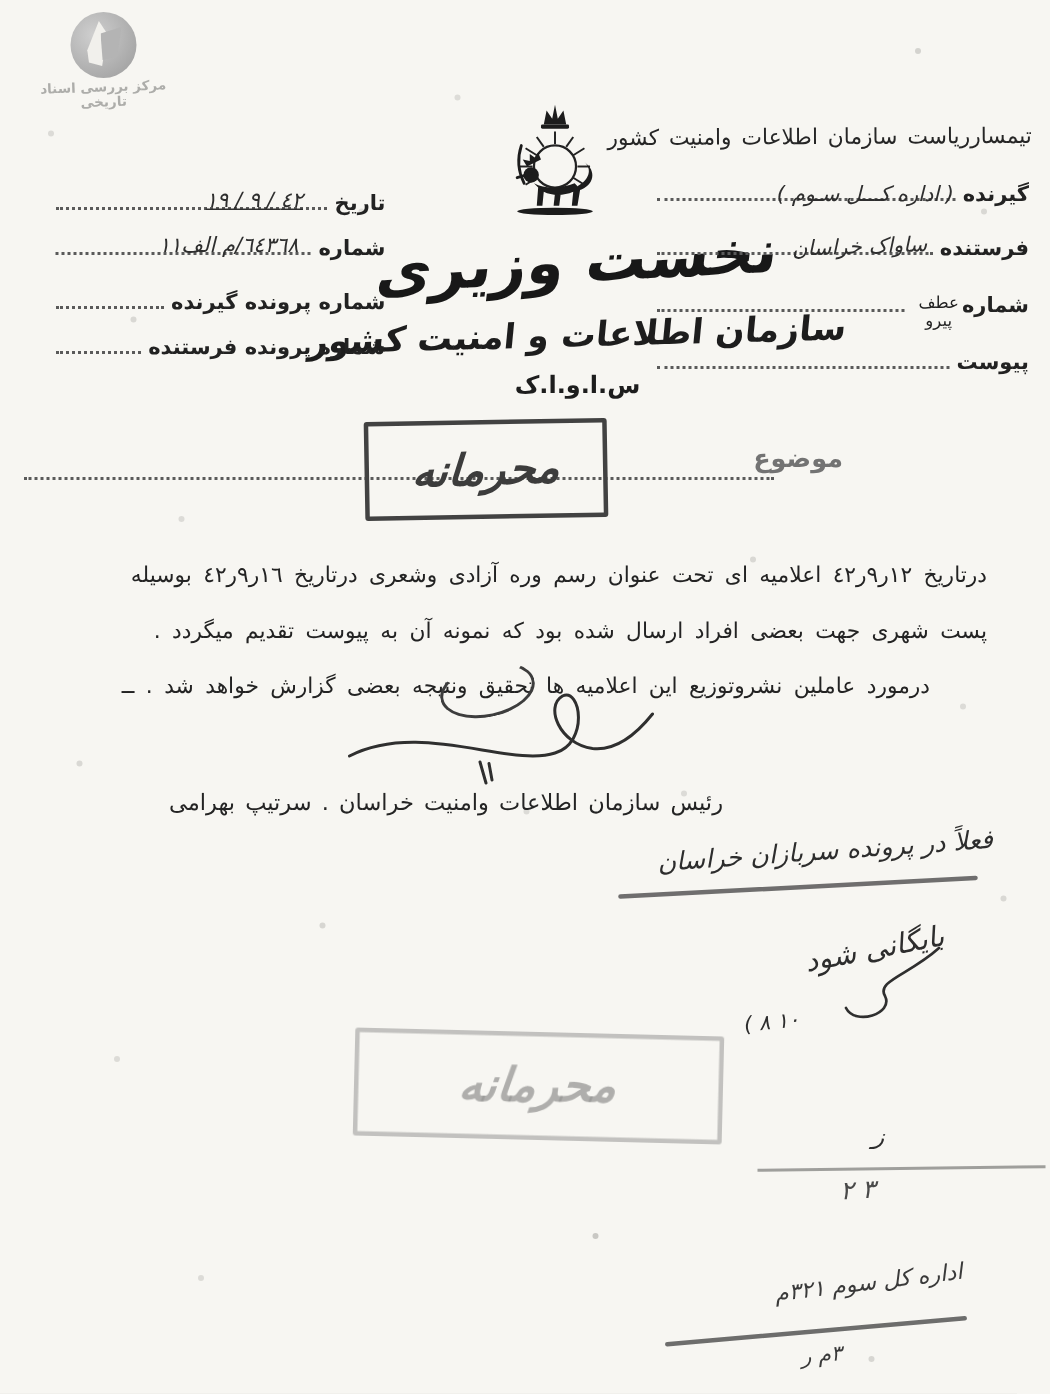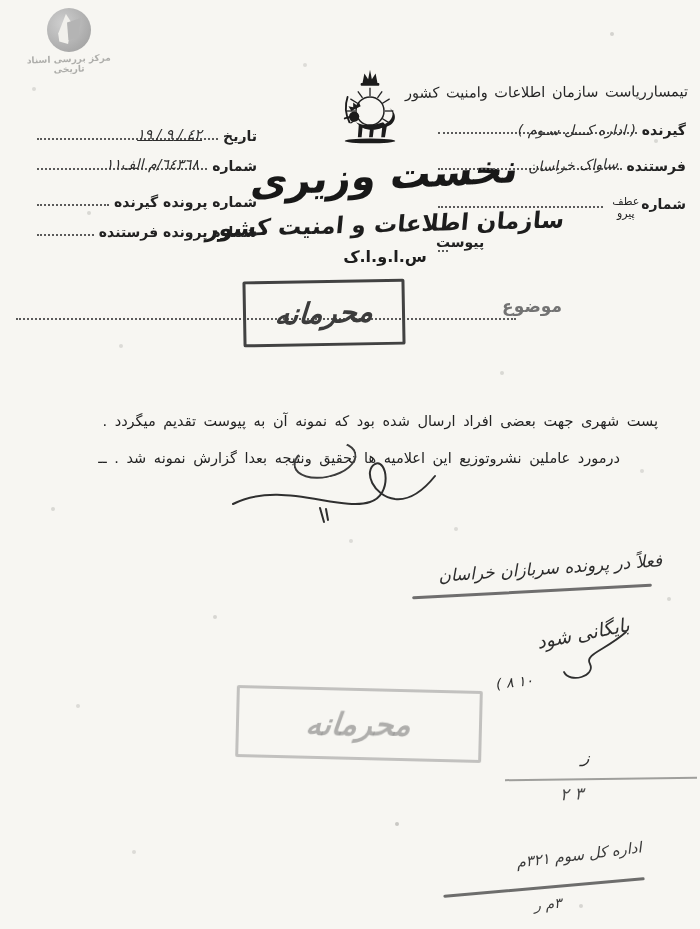--- a/index.html
+++ b/index.html
@@ -174,42 +174,44 @@
     <span class="fval" style="right:68px;bottom:1px;transform:rotate(-2deg);">ساواک خراسان</span>
   </div>
   <div class="field" style="top:196px;right:14px;width:250px;">
     <span class="flabel">شماره</span>
     <span class="stack">
       <span>عطف</span>
       <span>پیرو</span>
     </span>
     <span class="dots"></span>
   </div>
-  <div class="field" style="top:234px;right:14px;width:250px;flex-direction:column;">
+  <div class="field" style="top:234px;right:14px;width:250px;">
     <span class="flabel">پیوست</span>
     <span class="dots"></span>
   </div>
 
   <div class="subject-label">موضوع</div>
   <div class="subject-dots"></div>
   <div class="stamp stamp1">
     <span class="stamp-text">محرمانه</span>
   </div>
 
+  <div class="bodyline b1">درتاریخ ١٢ر٩ر٤٢ اعلامیه ای تحت عنوان رسم وره آزادی وشعری درتاریخ ١٦ر٩ر٤٢ بوسیله</div>
   <div class="bodyline b2">پست شهری جهت بعضی افراد ارسال شده بود که نمونه آن به پیوست تقدیم میگردد .</div>
-  <div class="bodyline b3">درمورد عاملین نشروتوزیع این اعلامیه ها تحقیق ونتیجه بعدا گزارش نمونه شد . ــ</div>
+  <div class="bodyline b3">درمورد عاملین نشروتوزیع این اعلامیه ها تحقیق ونتیجه بعضی گزارش خواهد شد . ــ</div>
   <div class="circle-annot"></div>
 
   <svg class="sig-svg" viewBox="0 0 215 72">
     <g fill="none" stroke="#2f2f2f" stroke-width="2" stroke-linecap="round">
       <path d="M8,52 C55,28 115,60 145,50 C168,43 162,6 150,12 C138,19 148,44 170,47 C188,49 202,34 210,24"></path>
       <path d="M95,56 l4,14"></path>
       <path d="M101,57 l2,11"></path>
     </g>
   </svg>
+  <div class="sig-line">رئیس سازمان اطلاعات وامنیت خراسان . سرتیپ بهرامی</div>
 
   <div class="hand note1">فعلاً در پرونده سربازان خراسان</div>
   <div class="note1-line"></div>
 
   <div class="hand note2">بایگانی شود</div>
   <svg class="note2-svg" viewBox="0 0 78 64">
     <path d="M70,4 C50,22 28,26 34,36 C40,48 14,56 8,44" fill="none" stroke="#2f2f2f" stroke-width="1.8" stroke-linecap="round"></path>
   </svg>
   <div class="hand note2-date">( ١٠ ٨</div>
 

